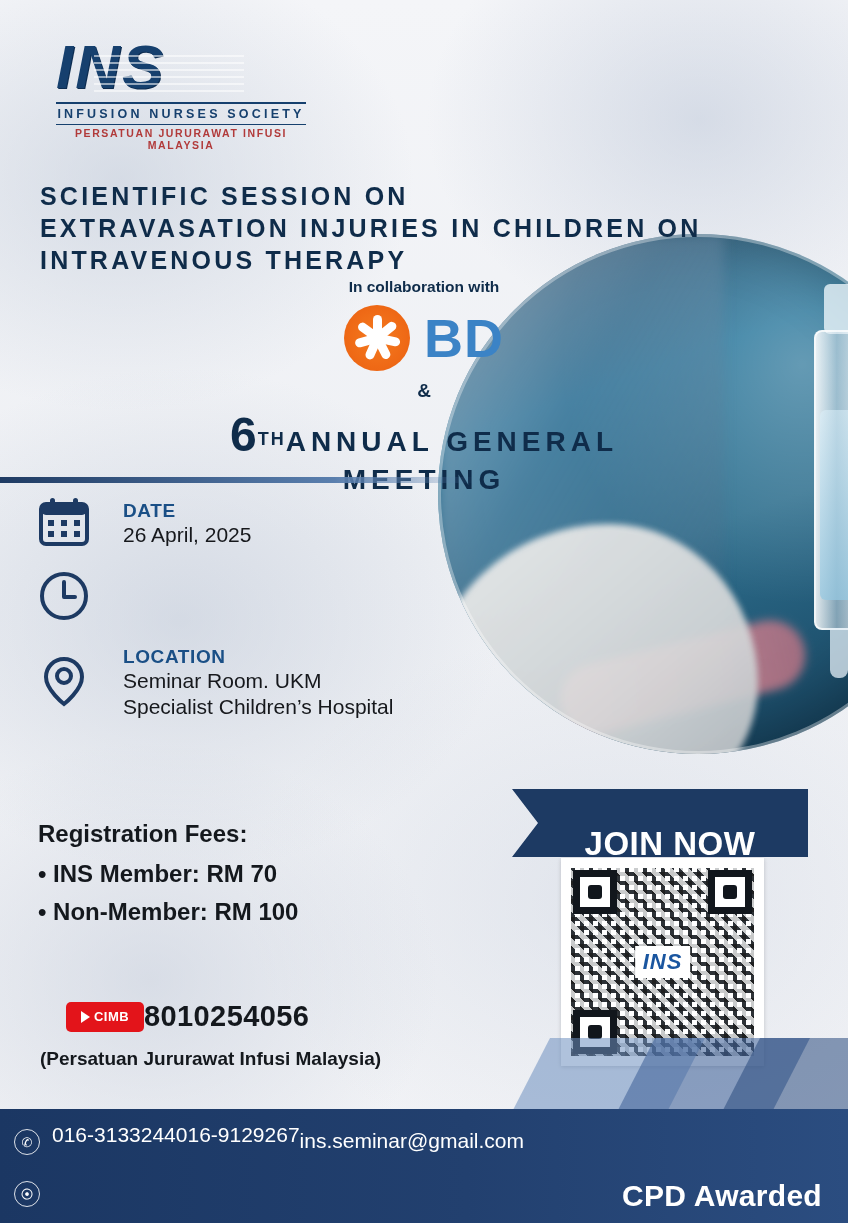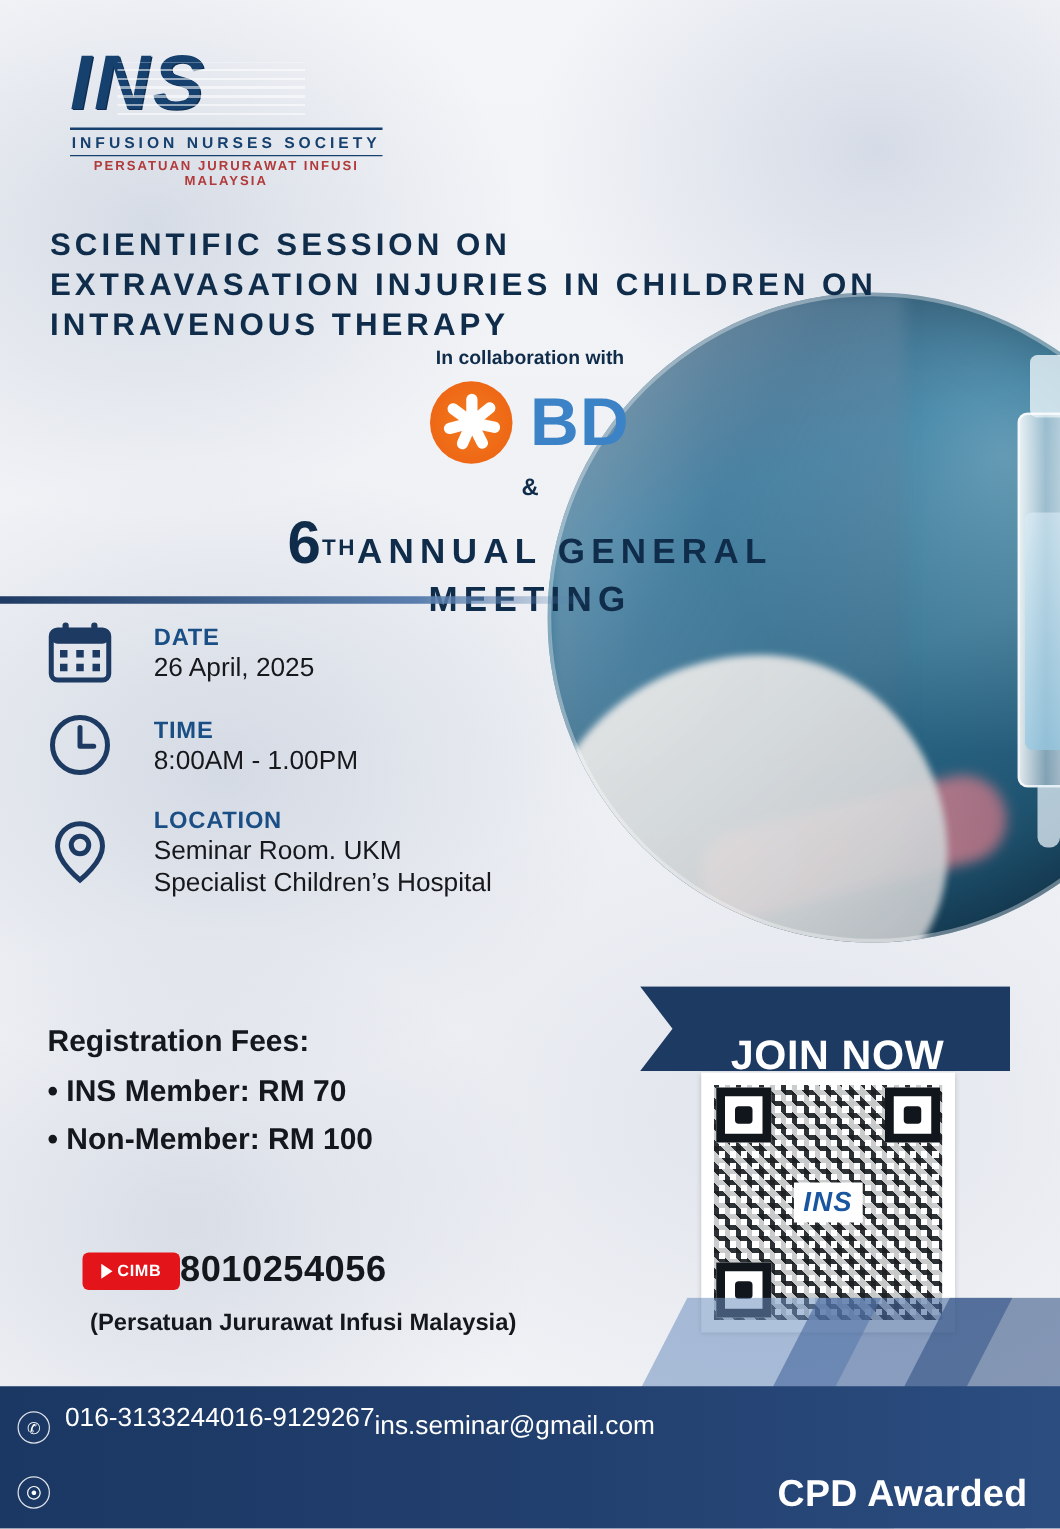--- a/index.html
+++ b/index.html
@@ -173,21 +173,21 @@
   .cimb {
     width: 78px; height: 30px; border-radius: 5px; background: #e3141a;
     display: flex; align-items: center; justify-content: center; gap: 4px;
   }
   .cimb .tri {
     width: 0; height: 0; border-left: 9px solid #ffffff;
     border-top: 6px solid transparent; border-bottom: 6px solid transparent;
   }
   .cimb .txt { color: #fff; font-size: 13px; font-weight: 700; letter-spacing: .5px; }
   .acct { font-size: 29px; font-weight: 700; color: #14181d; letter-spacing: .4px; }
-  .acct-name { position: absolute; left: 40px; top: 1048px; font-size: 19px; font-weight: 700; color: #14181d; margin-left: 32px; }
+  .acct-name { position: absolute; left: 40px; top: 1048px; font-size: 19px; font-weight: 700; color: #14181d; }
 
   
   .join {
     position: absolute; left: 512px; top: 789px; width: 296px; height: 68px;
     background: #1d3a63;
     clip-path: polygon(0 0, 100% 0, 100% 100%, 0 100%, 26px 50%);
     display: flex; align-items: center; justify-content: center;
   }
   .join span {
     color: #ffffff; font-size: 33px; font-weight: 700; letter-spacing: .5px;
@@ -349,24 +349,20 @@
       </div>
     </div>
 
     <div class="info-row">
       <div class="ic">
         <svg width="56" height="56" viewBox="0 0 56 56">
           <circle cx="28" cy="28" r="22" fill="none" stroke="#1d3a63" stroke-width="4"></circle>
           <path d="M28 14 V29 H39" fill="none" stroke="#1d3a63" stroke-width="4" stroke-linecap="round" stroke-linejoin="round"></path>
         </svg>
       </div>
-      <div class="info-body">
-        <div class="info-label">TIME</div>
-        <div class="info-value">8:00AM - 1.00PM</div>
-      </div>
     </div>
 
     <div class="info-row">
       <div class="ic">
         <svg width="56" height="56" viewBox="0 0 56 56">
           <path d="M28 6 C18 6 10 14 10 24 c0 13 18 27 18 27 s18 -14 18 -27 C46 14 38 6 28 6 z" fill="none" stroke="#1d3a63" stroke-width="4"></path>
           <circle cx="28" cy="23" r="7" fill="none" stroke="#1d3a63" stroke-width="4"></circle>
         </svg>
       </div>
       <div class="info-body">

